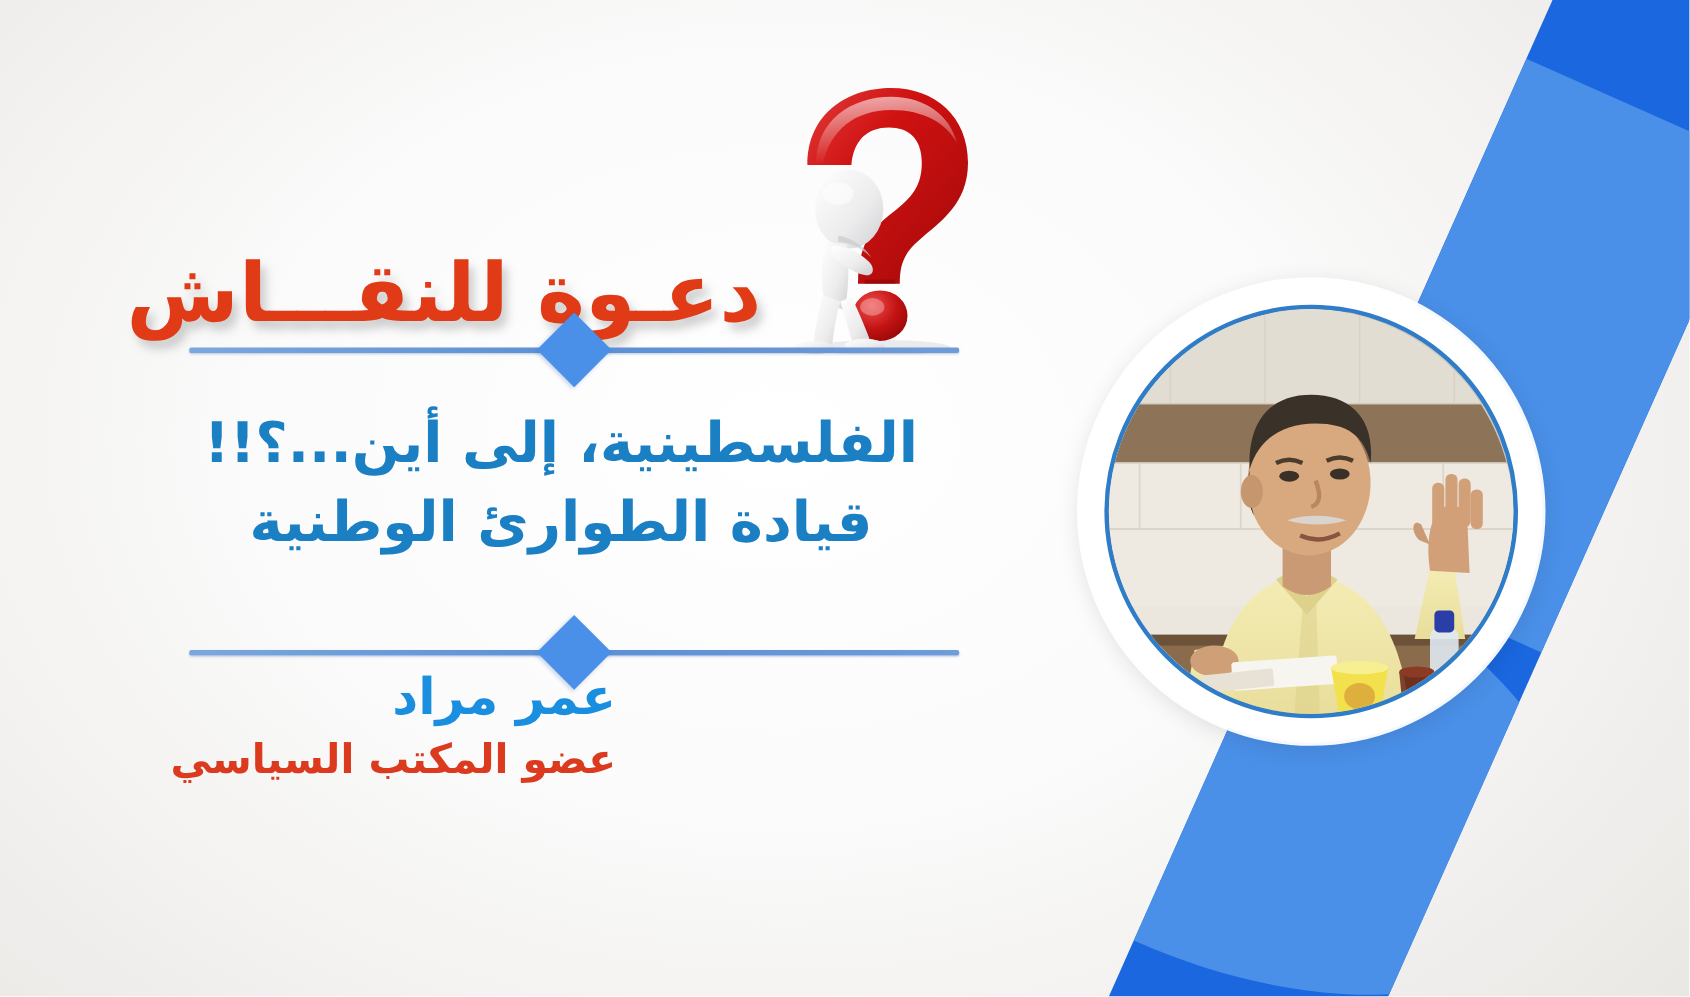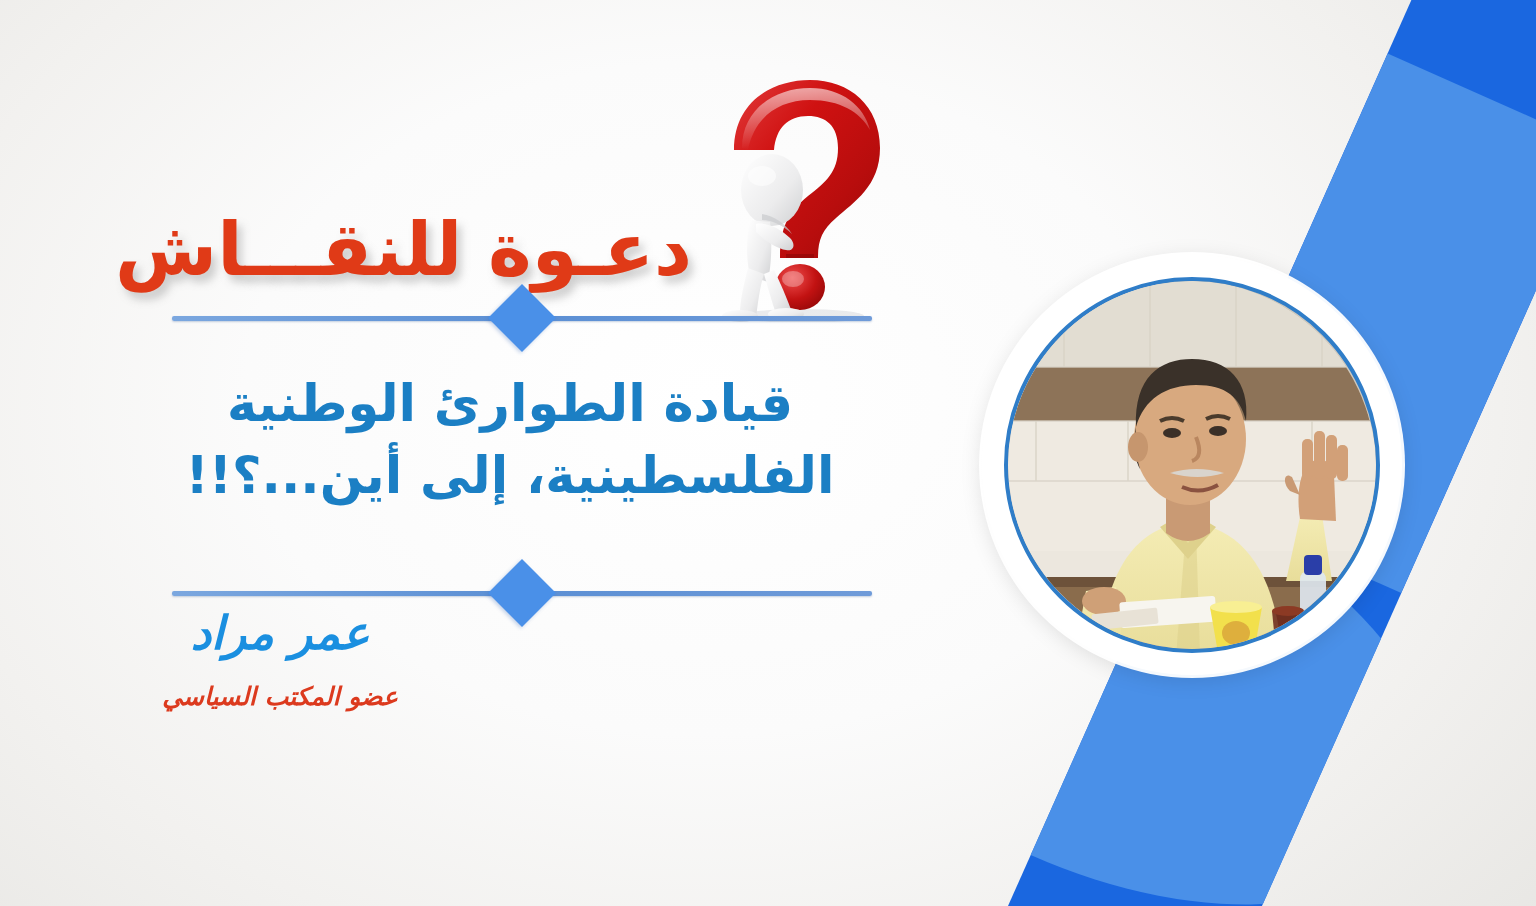--- a/index.html
+++ b/index.html
@@ -93,21 +93,21 @@
   }
 
   .headline {
     flex:1;
     text-align:center;
     font-size:74px;
     font-weight:bold;
     color:#e03a17;
     letter-spacing:1px;
     line-height:1;
-    padding-bottom:36px;
+    padding-bottom:18px;
     padding-right:18px;
     text-shadow:5px 7px 9px rgba(120,120,120,.35);
     white-space:nowrap;
     direction:rtl;
   }
 
   
   .divider {
     position:absolute;
     left:172px;
@@ -148,34 +148,33 @@
     line-height:1.42;
     letter-spacing:0px;
     white-space:nowrap;
   }
 
   
   .speaker-block {
     position:absolute;
     left:0px; top:606px;
     width:560px;
-    text-align:center;
+    text-align:right;
     direction:rtl;
-    font-style:italic;
   }
   .speaker-name {
     font-size:46px;
     font-weight:bold;
     color:#1a8fe0;
     line-height:1.18;
     letter-spacing:1px;
   }
   .speaker-role {
-    margin-top:19px;
-    font-size:25px;
+    margin-top:4px;
+    font-size:37px;
     font-weight:bold;
     color:#dc3a1e;
     line-height:1.45;
     letter-spacing:0px;
   }
 </style>
 </head>
 <body>
 
 <div id="poster">
@@ -338,22 +337,22 @@
 
       <div class="headline">دعـوة للنقـــاش</div>
     </div>
 
     <div class="divider" id="divider-top">
       <div class="bar"></div>
       <div class="diamond"></div>
     </div>
 
     <div class="title-block">
+      <div class="title-line">الفلسطينية، إلى أين...؟!!</div>
       <div class="title-line">قيادة الطوارئ الوطنية</div>
-      <div class="title-line">الفلسطينية، إلى أين...؟!!</div>
     </div>
 
     <div class="divider" id="divider-bottom">
       <div class="bar"></div>
       <div class="diamond"></div>
     </div>
 
     <div class="speaker-block">
       <div class="speaker-name">عمر مراد</div>
       <div class="speaker-role">عضو المكتب السياسي</div>

